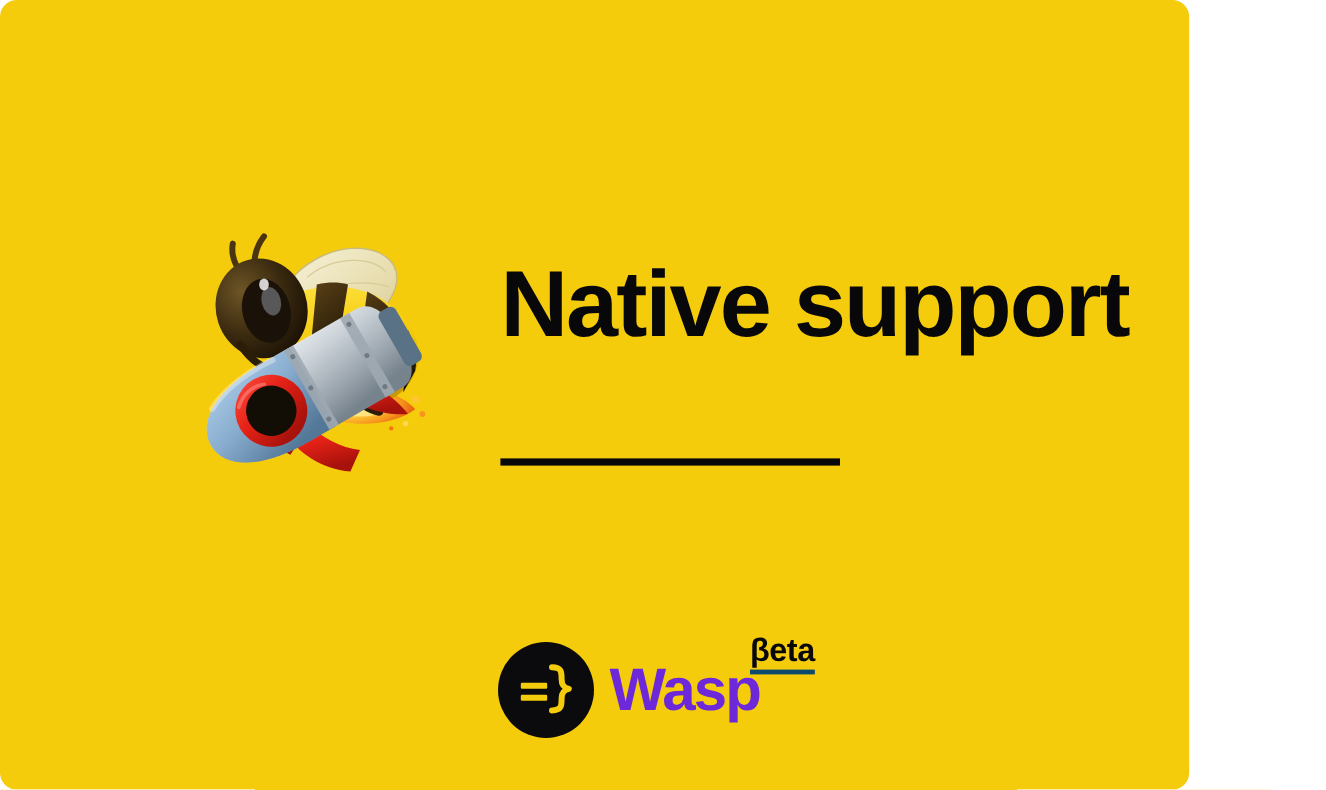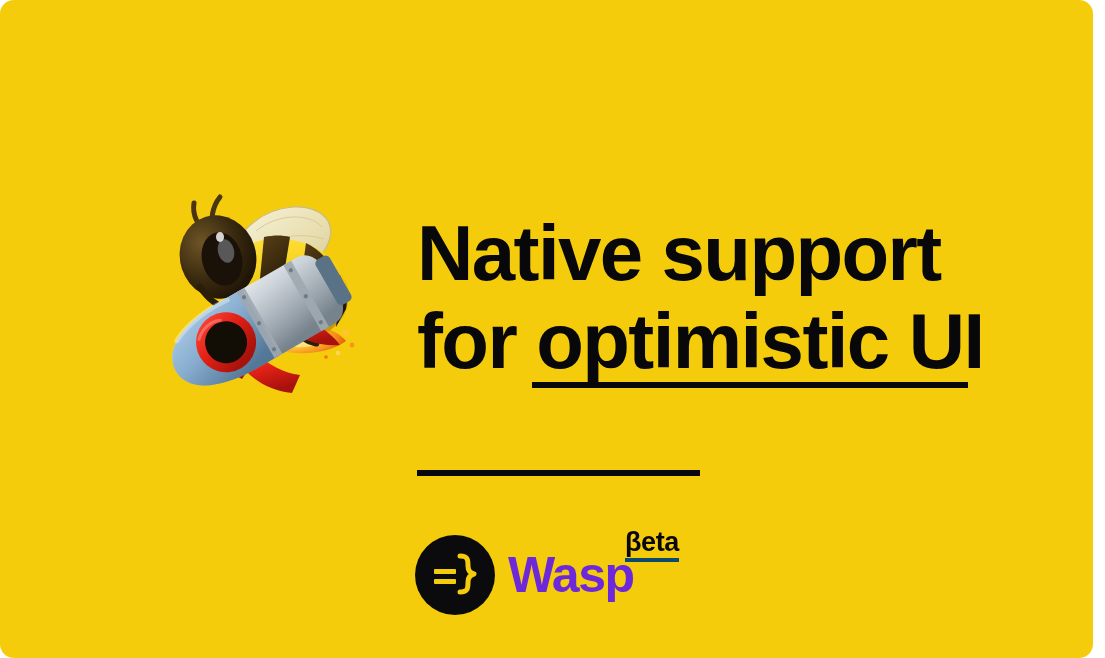--- a/index.html
+++ b/index.html
@@ -10,21 +10,21 @@
   }
   body {
     width: 1105px;
     height: 658px;
     font-family: "Liberation Sans", sans-serif;
     overflow: hidden;
   }
 
   #cover {
     position: relative;
-    width: 1093px;
+    width: 991px;
     height: 658px;
     background: #F5CC0C;
     border-radius: 14px;
     overflow: hidden;
     box-sizing: border-box;
   }
 
   
   #illustration {
     position: absolute;
@@ -218,24 +218,20 @@
         <rect x="188" y="122" width="16" height="52" rx="5" fill="#5A7286"></rect>
       </g>
     </svg>
   </div>
 
   <h1 id="headline">
     <div class="hl-line">
       <span>Native support</span>
     </div>
     <div class="hl-line">
-      <span>for optimistic UI</span>
-      <span class="hl-underline" id="underline-optimistic"></span>
-    </div>
-    <div class="hl-line">
       <span class="hl-underline" id="underline-updates"></span>
     </div>
   </h1>
 
   <div id="logo">
     <div id="logo-mark">
       <svg viewBox="0 0 80 80" xmlns="http://www.w3.org/2000/svg" aria-hidden="true">
         <rect x="19" y="34" width="22" height="5" rx="1" fill="#F5CC0C"></rect>
         <rect x="19" y="44" width="22" height="5" rx="1" fill="#F5CC0C"></rect>
         <path d="M45 21 C53 21 53 25 53 31 C53 36 55 38 59 39 C55 40 53 42 53 47 C53 53 53 57 45 57" fill="none" stroke="#F5CC0C" stroke-width="5" stroke-linecap="round" stroke-linejoin="round"></path>

